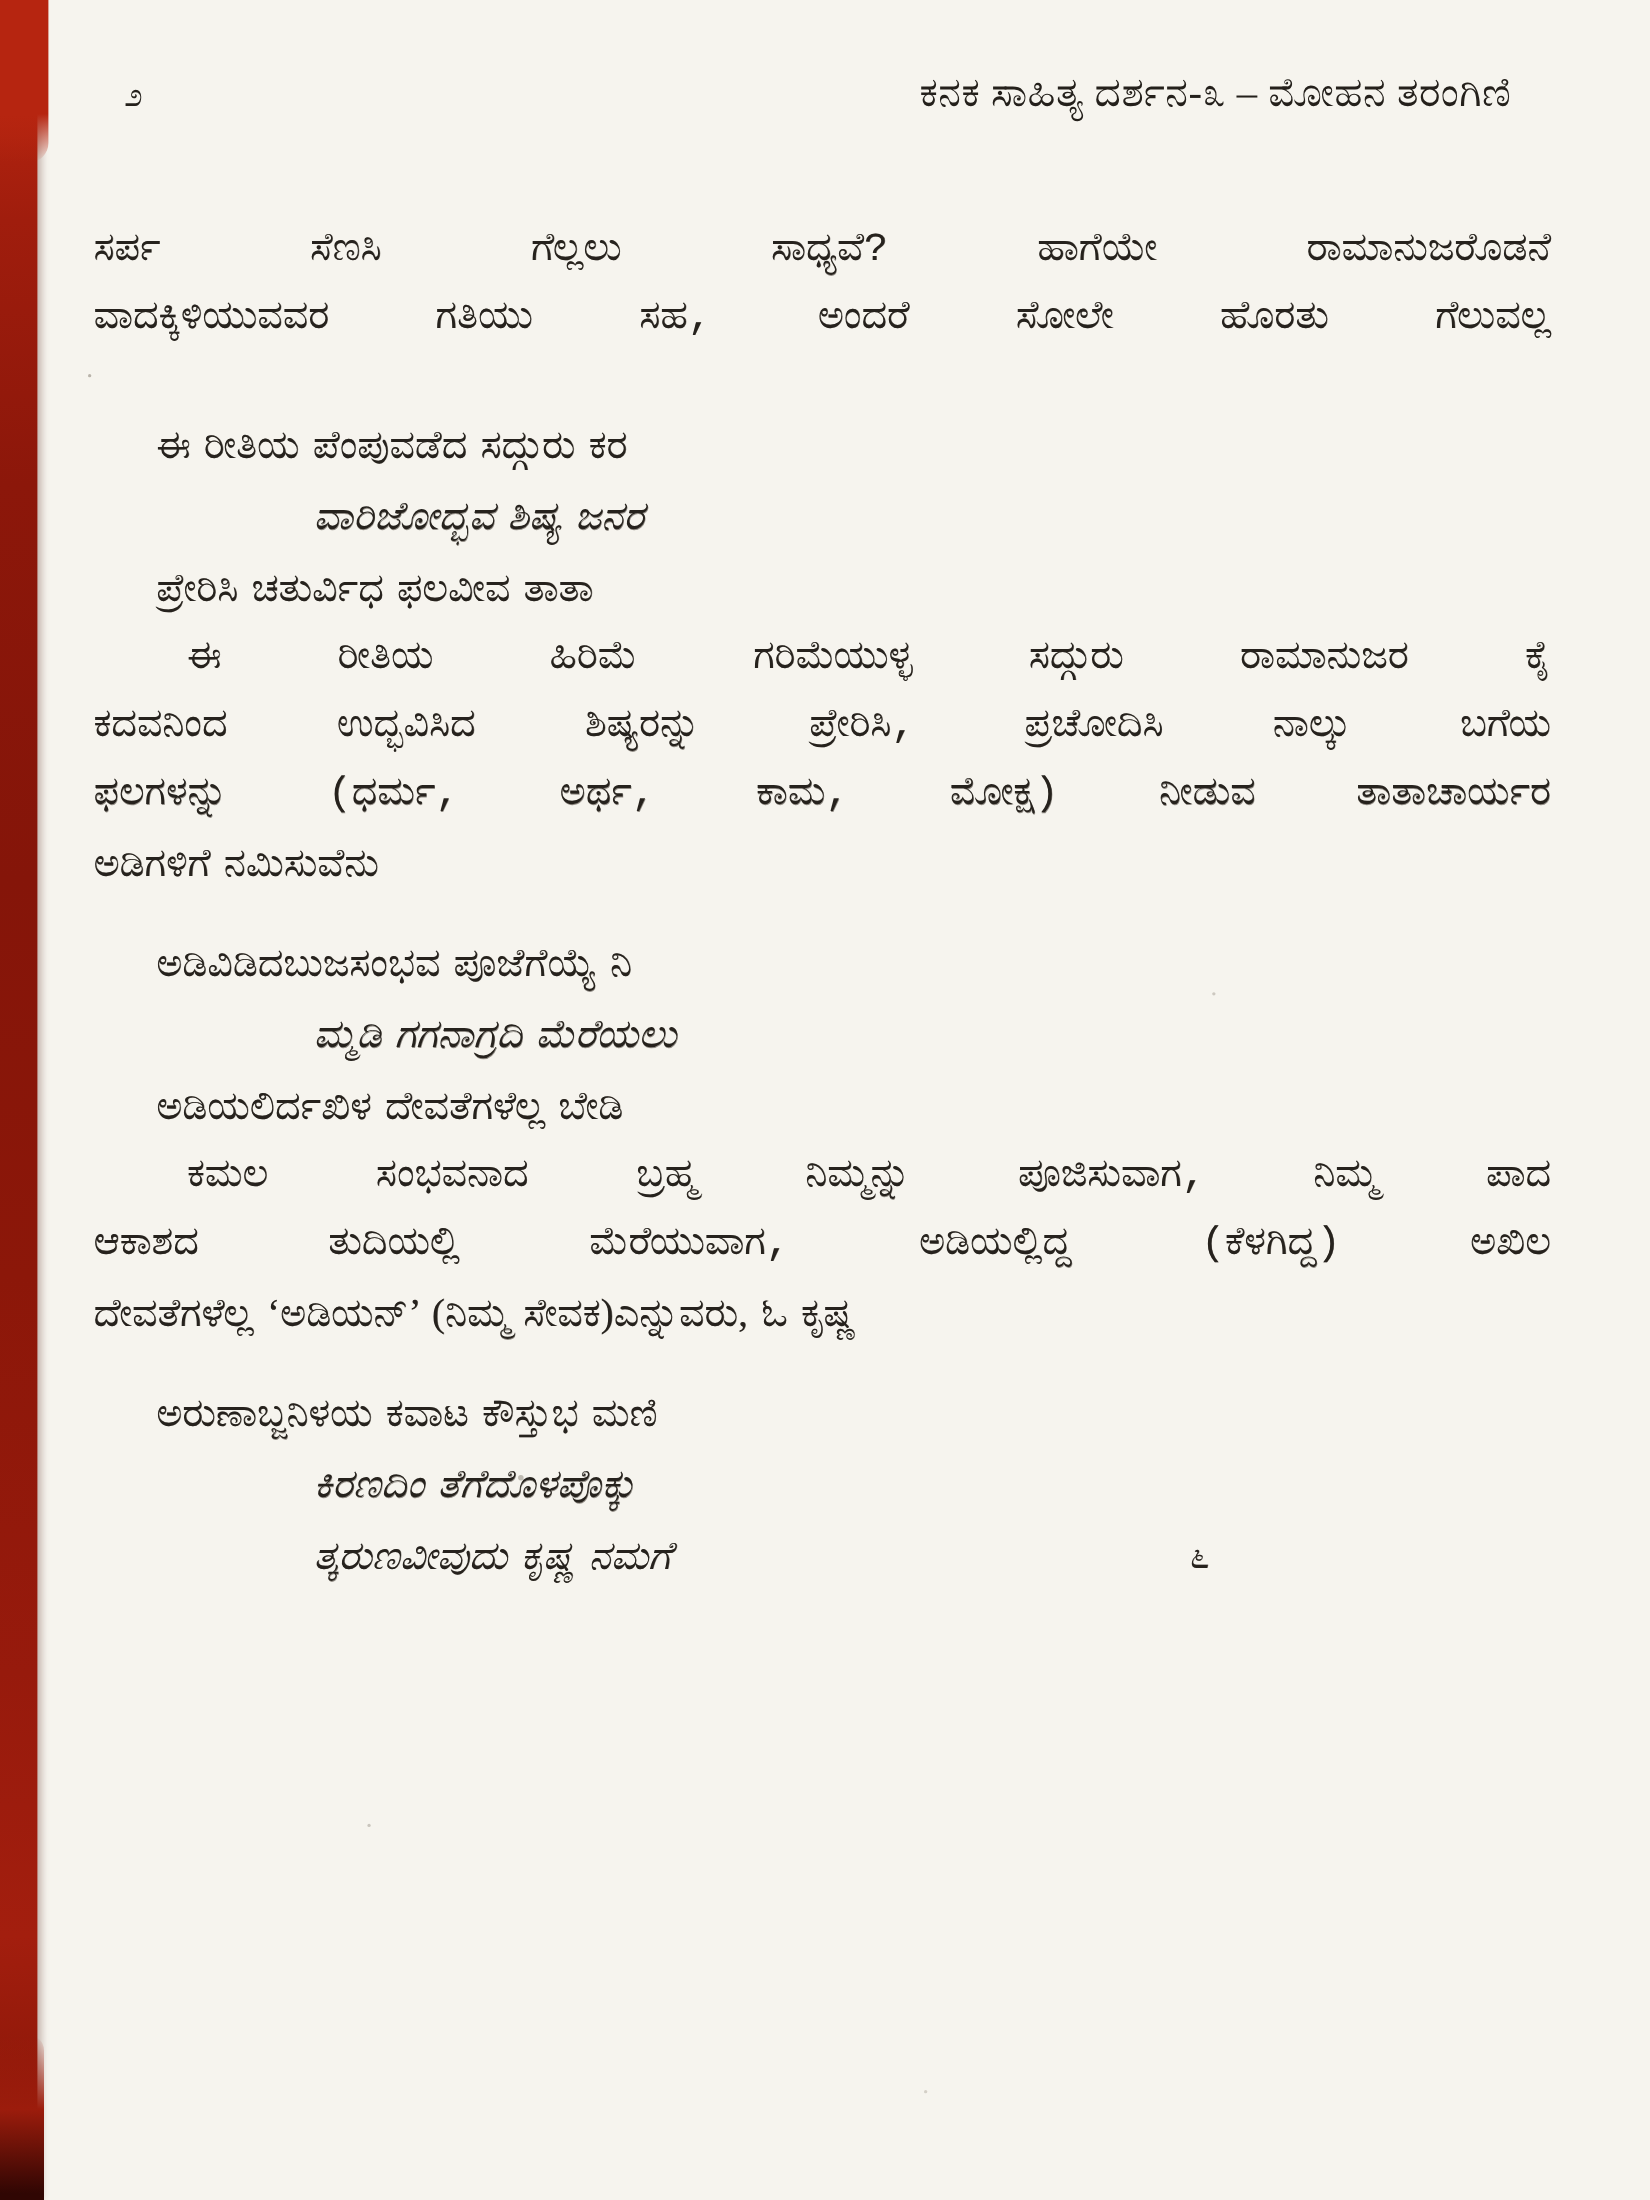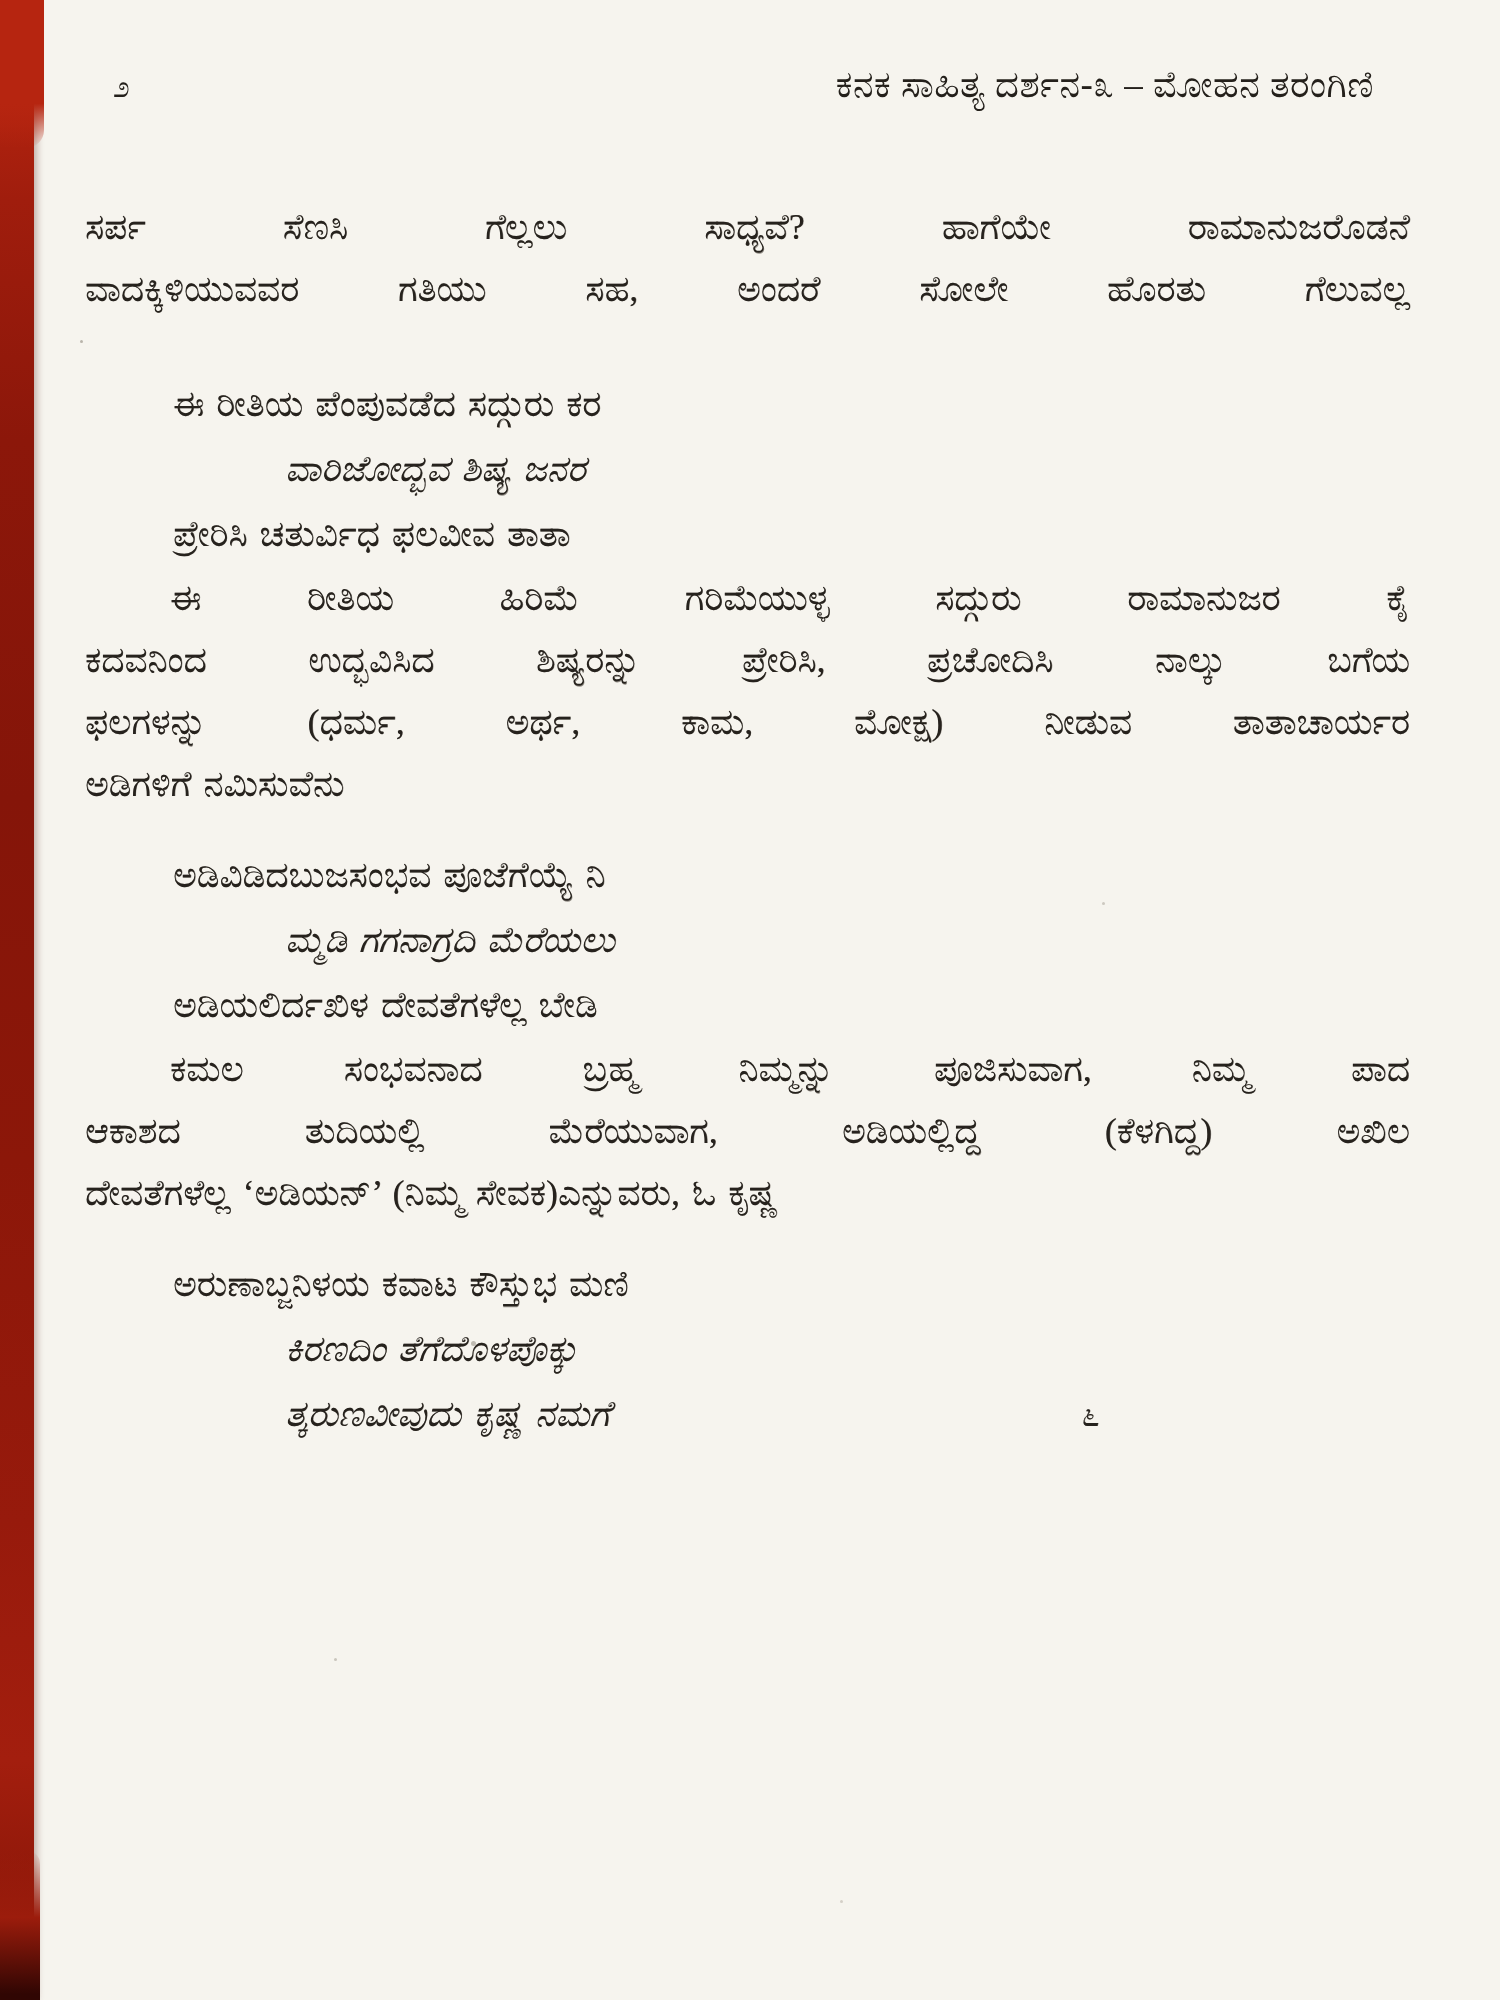--- a/index.html
+++ b/index.html
@@ -38,30 +38,30 @@
   .header { display:flex; align-items:baseline; height:46px; line-height:46px; }
   .pagenum { margin-left:28px; font-size:30px; letter-spacing:1px; }
   .title   { margin-left:auto; margin-right:36px; font-size:37px; letter-spacing:0.5px; }
 
   .line, .vline {
     font-size:36px; color:#26221d;
     text-shadow: 0.4px 0.4px 0.5px rgba(45,38,30,0.5);
     word-spacing:3px;
   }
   .line  { line-height:62px; }
-  .fill  { text-align:justify; text-align-last:justify; }
+  .fill  { text-align:justify; text-align-last:justify;font-family:Liberation Mono, monospace; }
   .indent{ padding-left:85px; }
 
   .intro { margin-top:88px; }
 
   .verse { margin-top:52px; }
   .verse + .commentary { margin-top:0; }
   .verse.v-later { margin-top:28px; }
   .vline { line-height:65px; position:relative; }
-  .vline.lvl1 { margin-left:88px; }
+  .vline.lvl1 { margin-left:57px; }
   .vline.lvl2 { margin-left:200px;font-style:italic; }
   .vnum { position:absolute; left:795px; top:0; font-size:34px; }
 
   .speckles {
     position:absolute; left:80px; top:340px; width:3px; height:3px; border-radius:50%;
     background:rgba(95,85,70,0.40);
     box-shadow: 392px 1002px 0 1px rgba(90,80,65,0.35),
                 1022px 562px 0 rgba(110,100,85,0.30),
                 254px 1318px 0 rgba(100,90,75,0.30),
                 760px 1560px 0 rgba(110,100,85,0.25);

